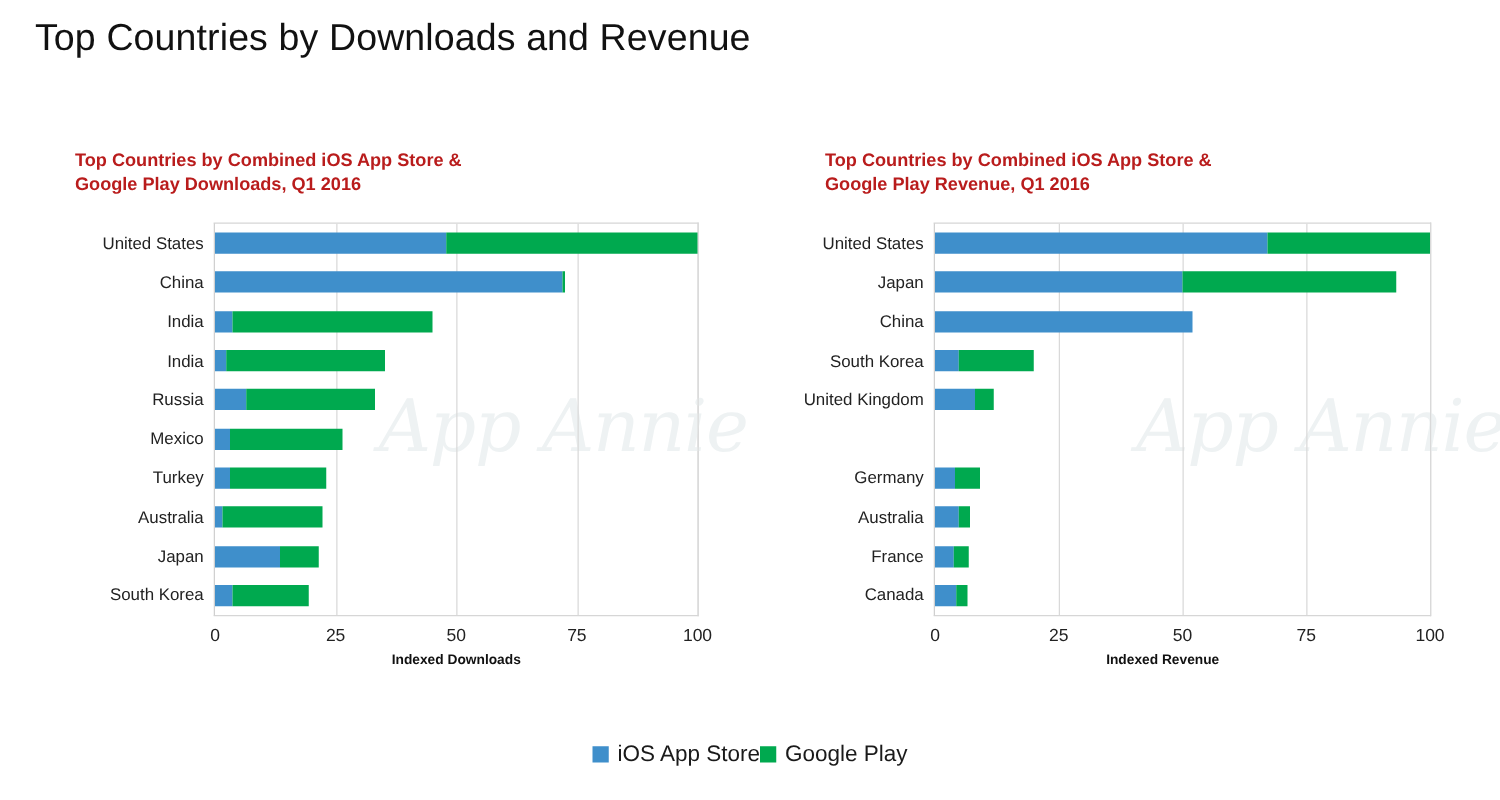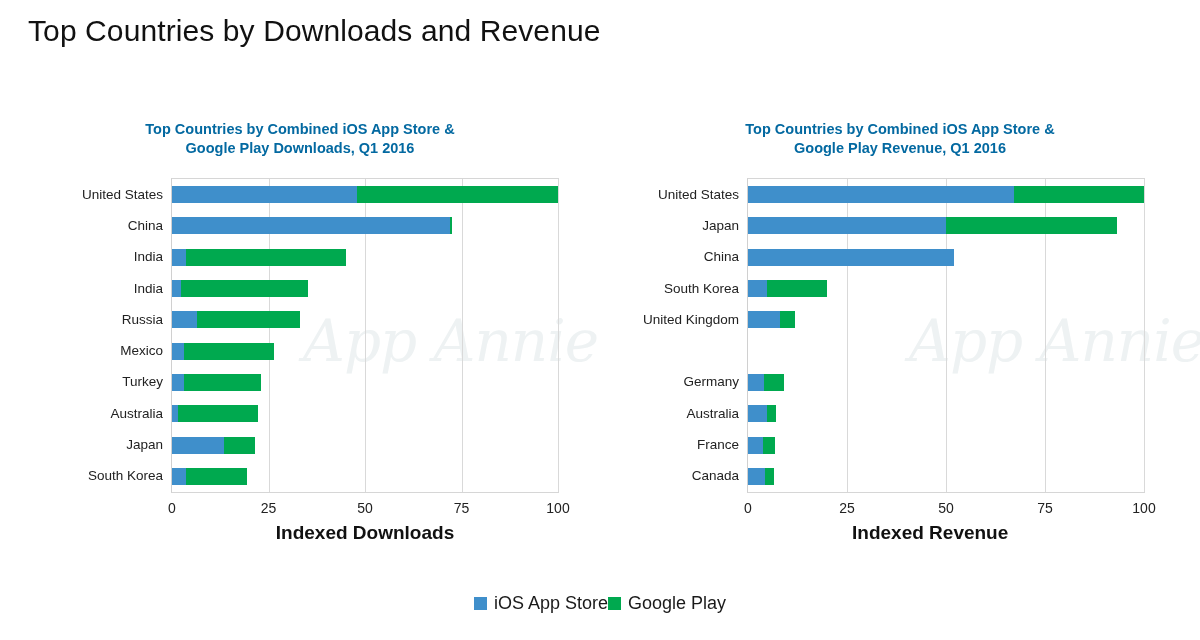--- a/index.html
+++ b/index.html
@@ -23,25 +23,25 @@
     white-space: nowrap;
   }
 
   .panel { position: absolute; top: 110px; width: 600px; height: 440px; }
   .panel-left  { left: 0px; }
   .panel-right { left: 580px; }
 
   .panel-title {
     position: absolute;
     top: 10px; left: 0; right: 0;
-    text-align: center;
+    text-align: left;
     font-size: 14.5px;
     font-weight: bold;
     line-height: 19px;
-    color: #0369a1;
+    color: #b91c1c;
   }
   .panel-left .panel-title  { padding: 0 60px 0 60px; }
   .panel-right .panel-title { padding: 0 40px 0 80px; }
 
   
   .plot {
     position: absolute;
     border: 1px solid #d6d6d6;
     border-left: 1px solid #d0d0d0;
     background: #ffffff;
@@ -99,21 +99,21 @@
     color: #222222;
     white-space: nowrap;
   }
 
   .xaxis-title {
     position: absolute;
     top: 100%;
     margin-top: 30px;
     left: 0; width: 100%;
     text-align: center;
-    font-size: 19px;
+    font-size: 11px;
     font-weight: bold;
     color: #111111;
   }
   .panel-right .xaxis-title { width: 92%; }
 
   
   #legend {
     position: absolute;
     left: 0; right: 0;
     top: 594px;

